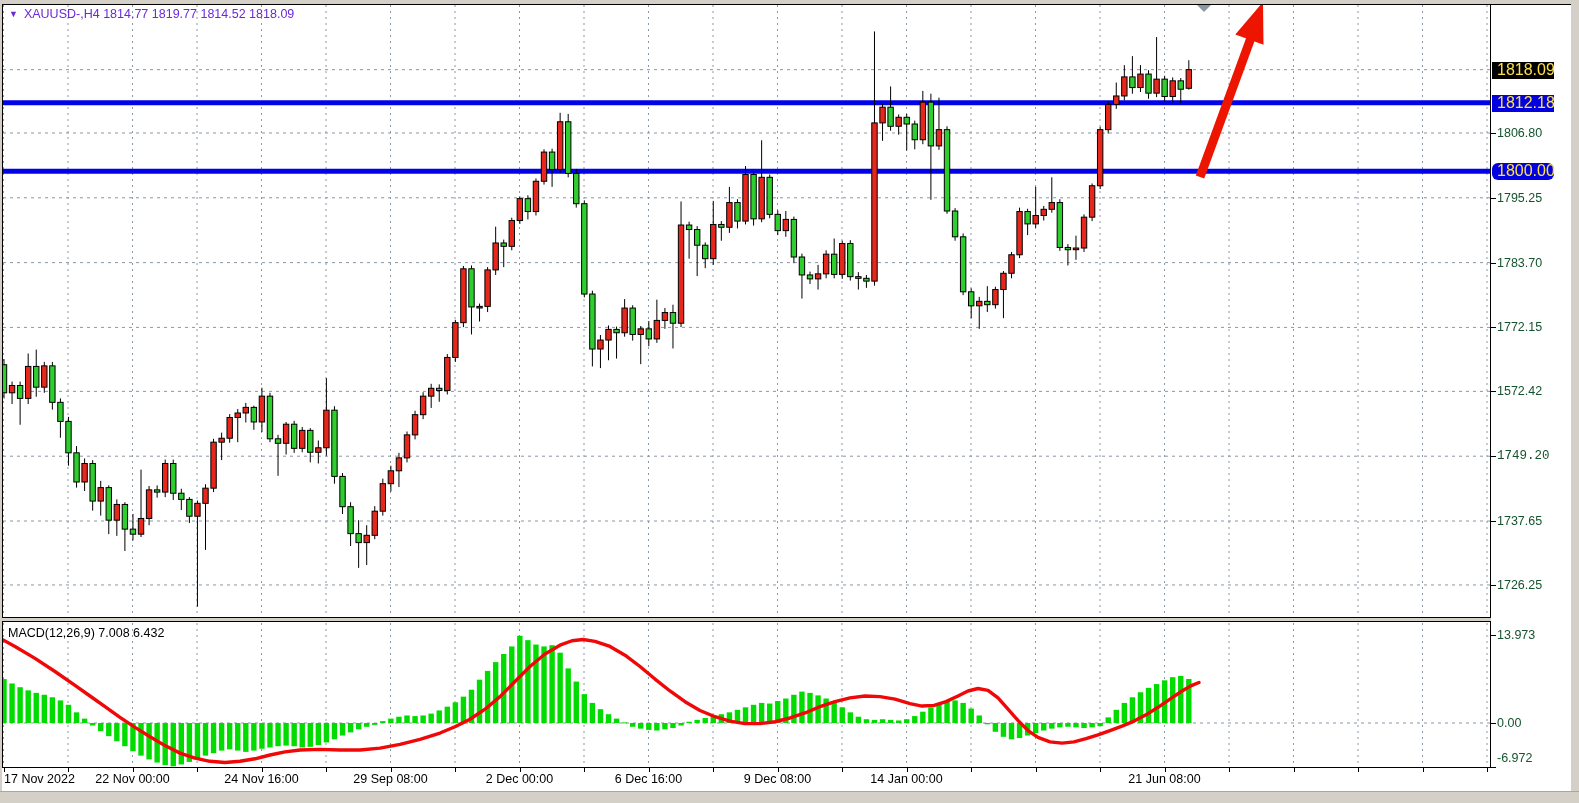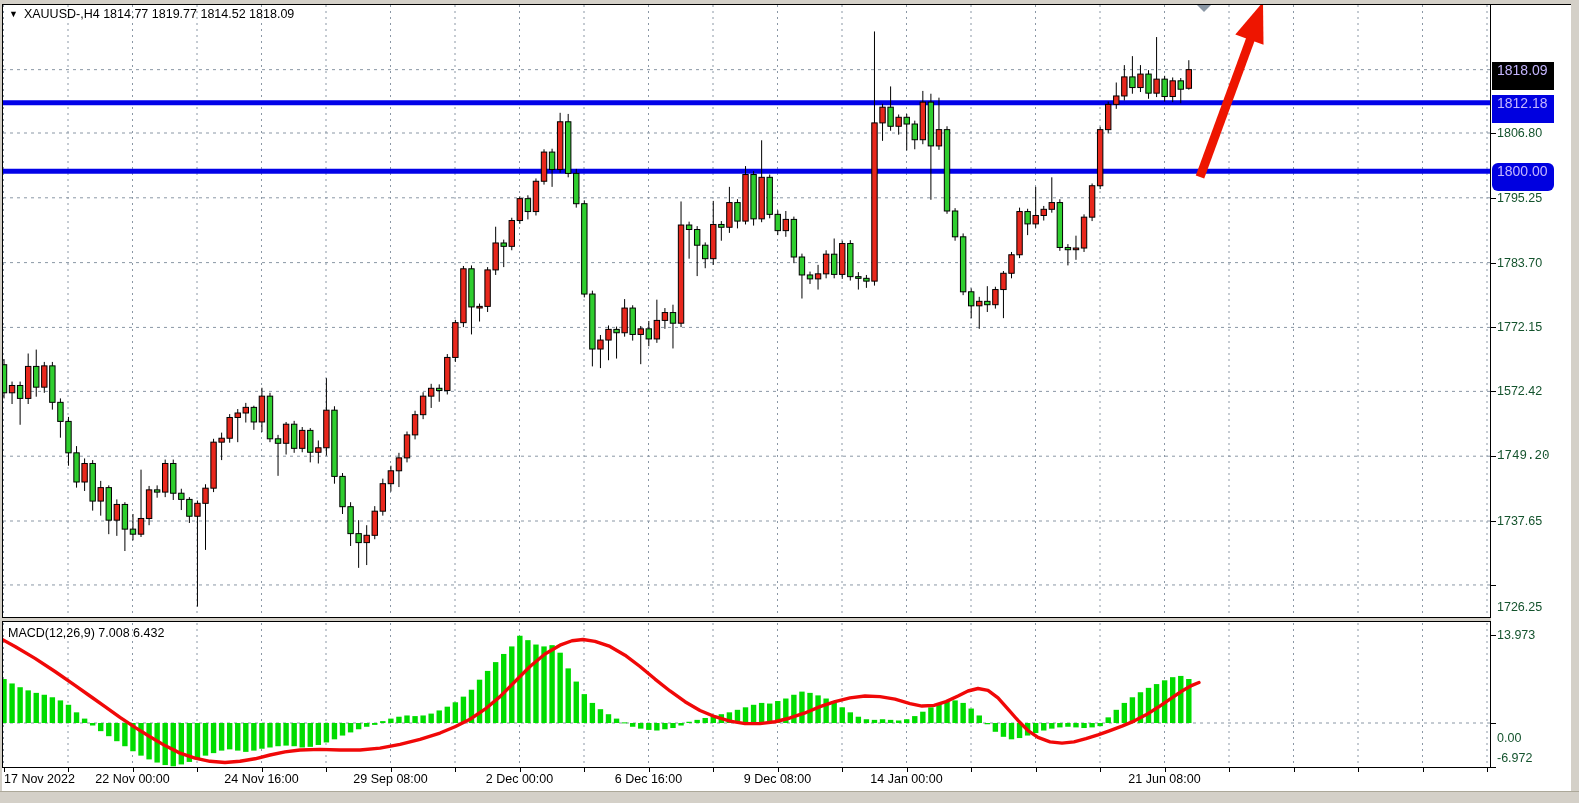--- a/index.html
+++ b/index.html
@@ -7,26 +7,26 @@
           font-family:"Liberation Sans",sans-serif;overflow:hidden;}
   .panel{position:absolute;background:#fff;border:1px solid #000;box-sizing:border-box;}
   #main-panel{left:2px;top:4px;width:1489px;height:614px;}
   #macd-panel{left:2px;top:621px;width:1489px;height:147px;}
   #right-axis{position:absolute;left:1491px;top:4px;width:80px;height:786px;background:#fff;
               border-top:1px solid #000;}
   #bottom-axis{position:absolute;left:2px;top:768px;width:1489px;height:23px;background:#fff;}
   #right-strip{position:absolute;left:1571px;top:0;width:8px;height:803px;background:#d4d0c8;}
   #bottom-strip{position:absolute;left:0;top:791px;width:1579px;height:12px;background:#d4d0c8;
                 border-top:1px solid #aca899;}
-  #chart-title{position:absolute;left:9px;top:7px;font-size:12.5px;color:#000000;z-index:5;white-space:pre;}
+  #chart-title{position:absolute;left:9px;top:7px;font-size:12.5px;color:#6d28d9;z-index:5;white-space:pre;}
   #chart-title .marker{font-size:9px;vertical-align:1px;margin-right:6px;}
   #macd-label{position:absolute;left:8px;top:626px;font-size:12.5px;color:#000;z-index:5;}
   .price-label{position:absolute;left:1497px;height:16px;line-height:16px;font-size:12.5px;color:#14532d;}
-  .price-badge{position:absolute;left:1492px;width:62px;height:28px;line-height:16px;
-               font-size:14px;color:#c4b5fd;padding-left:5px;box-sizing:border-box;}
+  .price-badge{position:absolute;left:1492px;width:62px;height:17px;line-height:16px;
+               font-size:16px;color:#fde047;padding-left:5px;box-sizing:border-box;}
   .axis-tick{position:absolute;left:1491px;width:5px;height:1px;background:#000;}
   .time-label{position:absolute;top:772px;width:110px;font-size:12.5px;color:#000;text-align:center;}
   .time-tick{position:absolute;top:768px;width:1px;height:4px;background:#000;}
   svg{position:absolute;left:0;top:0;}
 </style>
 </head>
 <body>
 
 <div id="screen">
 
@@ -863,25 +863,25 @@
       <div class="price-label" style="top: 254.614px;">1783.70</div>
       <div class="axis-tick" style="top: 262.614px;"></div>
       <div class="price-label" style="top: 319.421px;">1772.15</div>
       <div class="axis-tick" style="top: 327.421px;"></div>
       <div class="price-label" style="top: 383.387px;">1572.42</div>
       <div class="axis-tick" style="top: 391.387px;"></div>
       <div class="price-label" style="top: 448.194px; font-family: Liberation Mono, monospace;">1749.20</div>
       <div class="axis-tick" style="top: 456.194px;"></div>
       <div class="price-label" style="top: 513.001px;">1737.65</div>
       <div class="axis-tick" style="top: 521.001px;"></div>
-      <div class="price-label" style="top: 576.966px; margin-top: 22px;">1726.25</div>
+      <div class="price-label" style="top: 576.966px;">1726.25</div>
       <div class="axis-tick" style="top: 584.966px;"></div>
       <div class="price-label" style="top: 627.291px;">13.973</div>
       <div class="axis-tick" style="top: 635.291px;"></div>
-      <div class="price-label" style="top: 715px; margin-top: 15px;">0.00</div>
+      <div class="price-label" style="top: 715px;">0.00</div>
       <div class="axis-tick" style="top: 723px;"></div>
       <div class="price-label" style="top: 750px;">-6.972</div>
       <div class="axis-tick" style="top: 766.763px;"></div>
       <div class="time-label" style="left: 4px; width: 110px; text-align: left;">17 Nov 2022</div>
       <div class="time-label" style="left: 77.5px;">22 Nov 00:00</div>
       <div class="time-label" style="left: 206.5px;">24 Nov 16:00</div>
       <div class="time-label" style="left: 335.5px;">29 Sep 08:00</div>
       <div class="time-label" style="left: 464.5px;">2 Dec 00:00</div>
       <div class="time-label" style="left: 593.5px;">6 Dec 16:00</div>
       <div class="time-label" style="left: 722.5px;">9 Dec 08:00</div>

